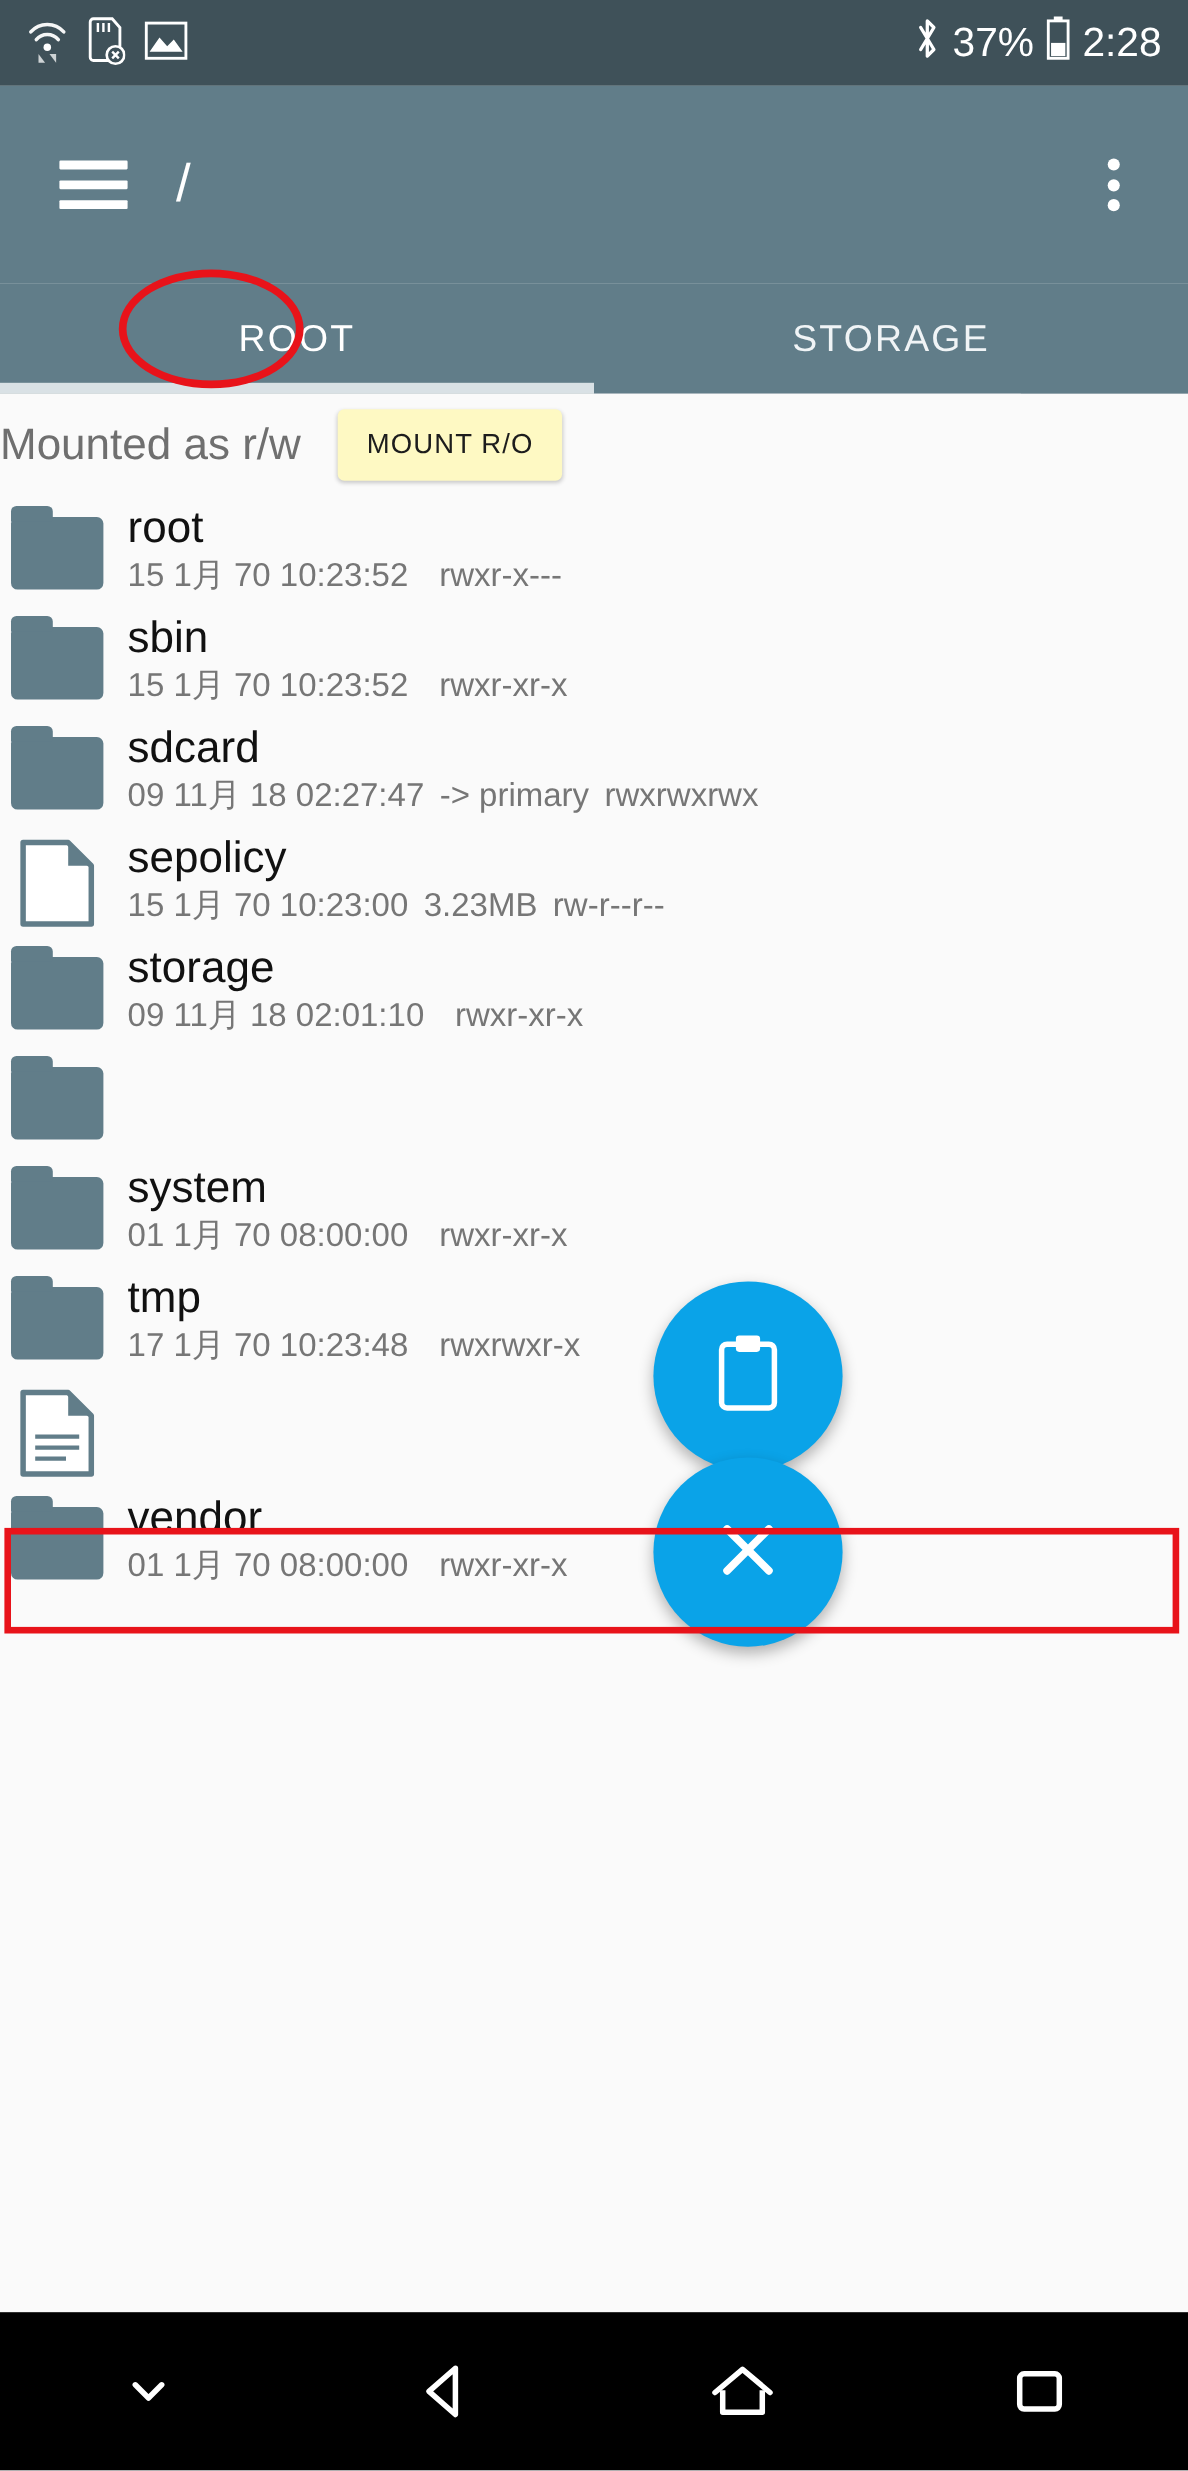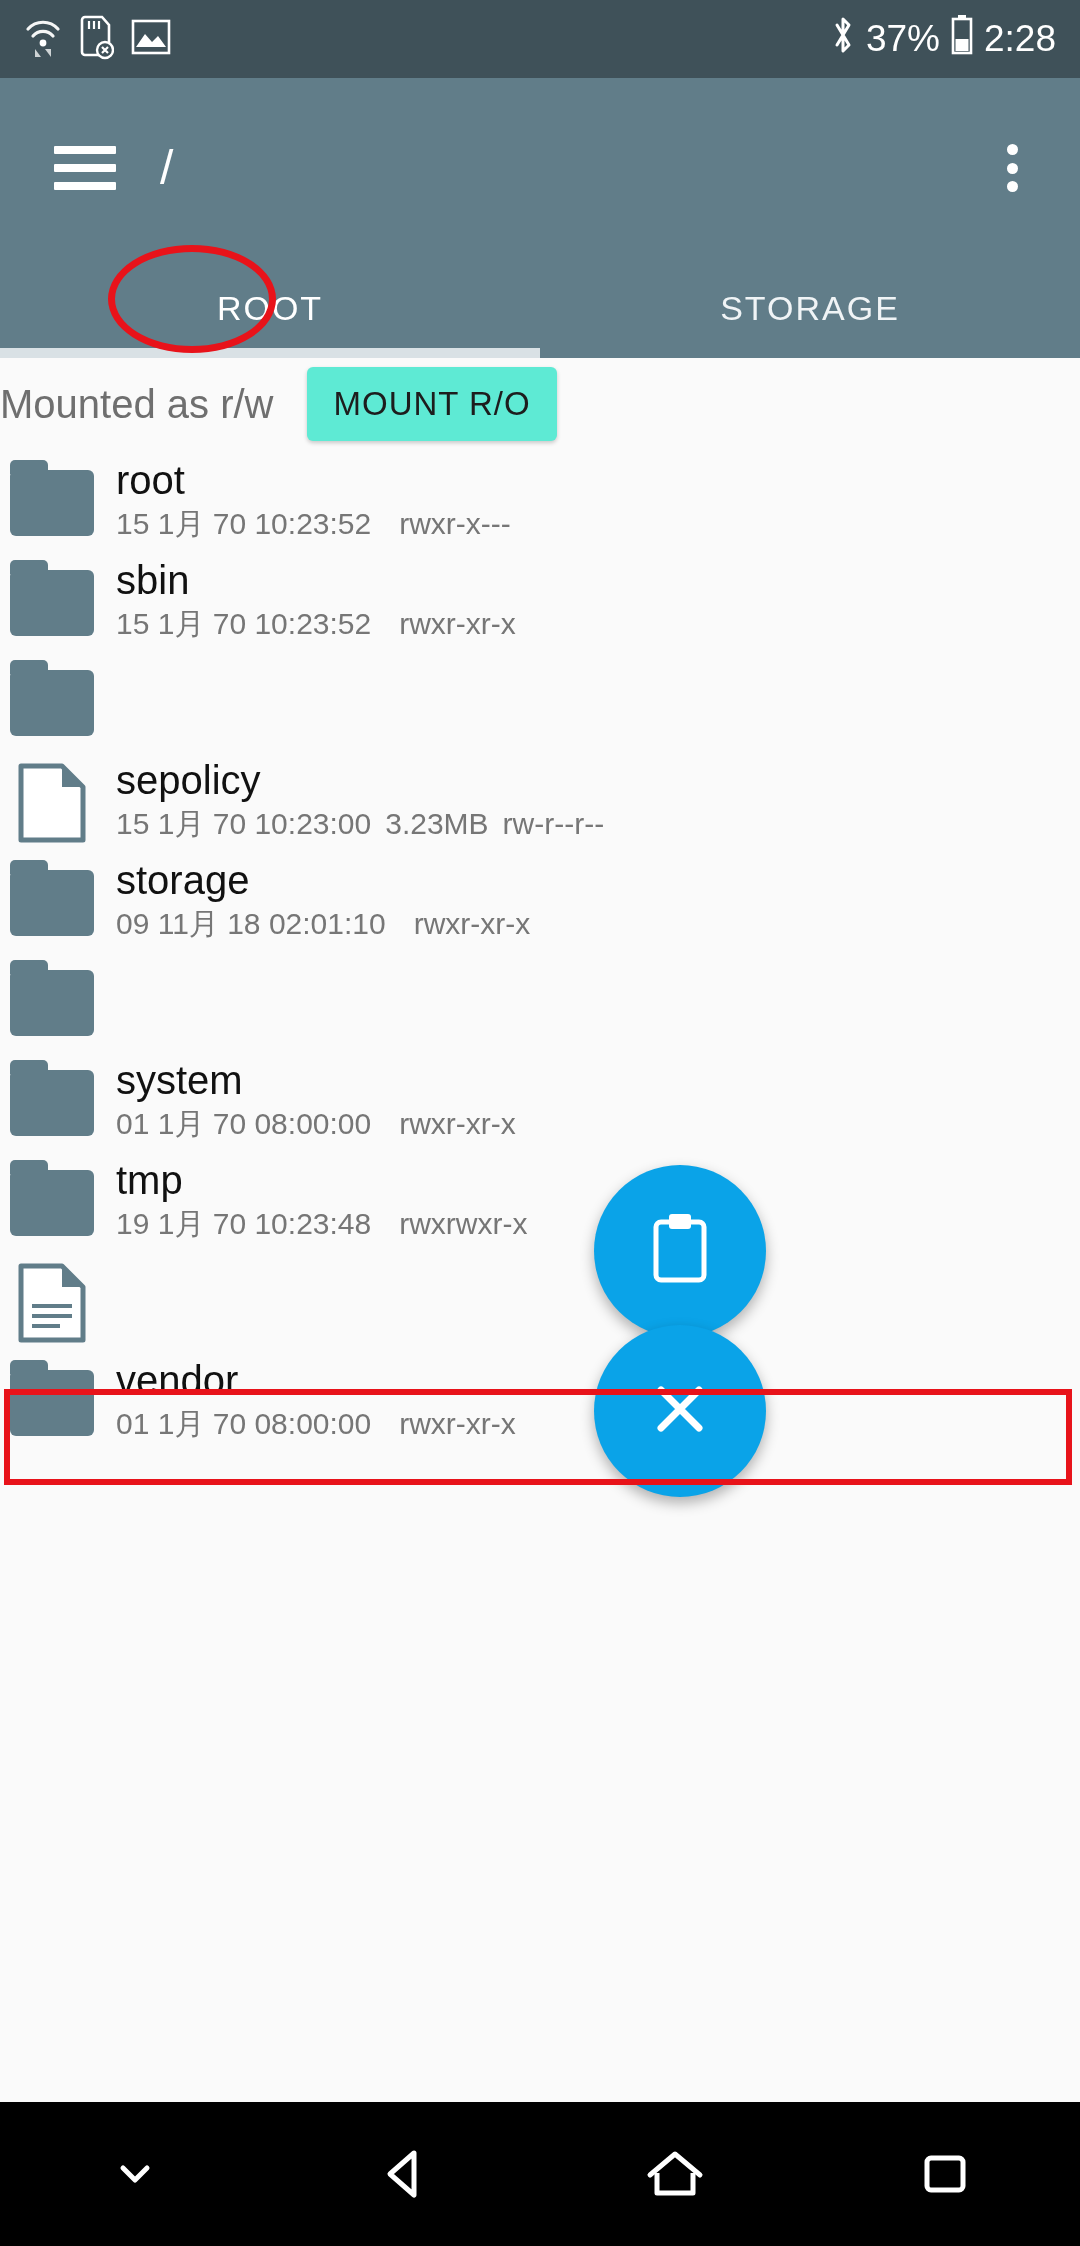--- a/index.html
+++ b/index.html
@@ -97,22 +97,22 @@
   
   .doc { position: absolute; left: 6px; top: -2px; width: 72px; height: 82px; }
 
   
   .mountbar {
     position: absolute; left: 0; top: 358px; width: 928px; height: 92px;
     background: #fafafa; display: flex; align-items: center; z-index: 20;
   }
   .mount-label { font-size: 40px; color: #6f6f6f; margin-left: 0px; }
   .mount-btn {
-    margin-left: 34px; background: #5eead4; color: #1d1d1d;
-    font-size: 33px; letter-spacing: 1px; padding: 18px 26px;
+    margin-left: 34px; background: #fef9c3; color: #1d1d1d;
+    font-size: 25px; letter-spacing: 1px; padding: 18px 26px;
     border-radius: 6px; border: none;
     box-shadow: 0 2px 4px rgba(0,0,0,0.20);
     text-align: right;
   }
 
   
   .fab {
     position: absolute; width: 172px; height: 172px; border-radius: 50%;
     background: #0aa3e8; display: flex; align-items: center; justify-content: center;
     box-shadow: 0 6px 14px rgba(0,0,0,0.30); z-index: 30;
@@ -239,20 +239,26 @@
         <div class="row-meta">
           <span>15 1月 70 10:23:52</span><span class="gap"></span><span class="gap"></span><span>rwxr-xr-x</span>
         </div>
       </div>
     </div>
 
     <div class="row">
       <div class="row-icon">
           <div class="folder"></div>
         </div>
+      <div class="row-text">
+        <div class="row-name">sdcard</div>
+        <div class="row-meta">
+          <span>09 11月 18 02:27:47</span><span class="gap"></span><span>-&gt; primary</span><span class="gap"></span><span>rwxrwxrwx</span>
+        </div>
+      </div>
     </div>
 
     <div class="row">
       <div class="row-icon">
         <svg class="doc" viewBox="0 0 72 82">
           <path d="M5 4 L46 4 L67 25 L67 78 L5 78 Z" fill="#ffffff" stroke="#617d89" stroke-width="5" stroke-linejoin="round"></path>
           <path d="M46 4 L46 25 L67 25 Z" fill="#617d89"></path>
         </svg>
       </div>
       <div class="row-text">
@@ -295,21 +301,21 @@
       </div>
     </div>
 
     <div class="row">
       <div class="row-icon">
           <div class="folder"></div>
         </div>
       <div class="row-text">
         <div class="row-name">tmp</div>
         <div class="row-meta">
-          <span>19 1月 70 10:23:48</span><span class="gap"></span><span class="gap"></span><span>rwxrwxr-x</span>
+          <span>17 1月 70 10:23:48</span><span class="gap"></span><span class="gap"></span><span>rwxrwxr-x</span>
         </div>
       </div>
     </div>
 
     <div class="row">
       <div class="row-icon">
         <svg class="doc" viewBox="0 0 72 82">
           <path d="M5 4 L46 4 L67 25 L67 78 L5 78 Z" fill="#ffffff" stroke="#617d89" stroke-width="5" stroke-linejoin="round"></path>
           <path d="M46 4 L46 25 L67 25 Z" fill="#617d89"></path>
           <line x1="16" y1="44" x2="56" y2="44" stroke="#617d89" stroke-width="4"></line>

